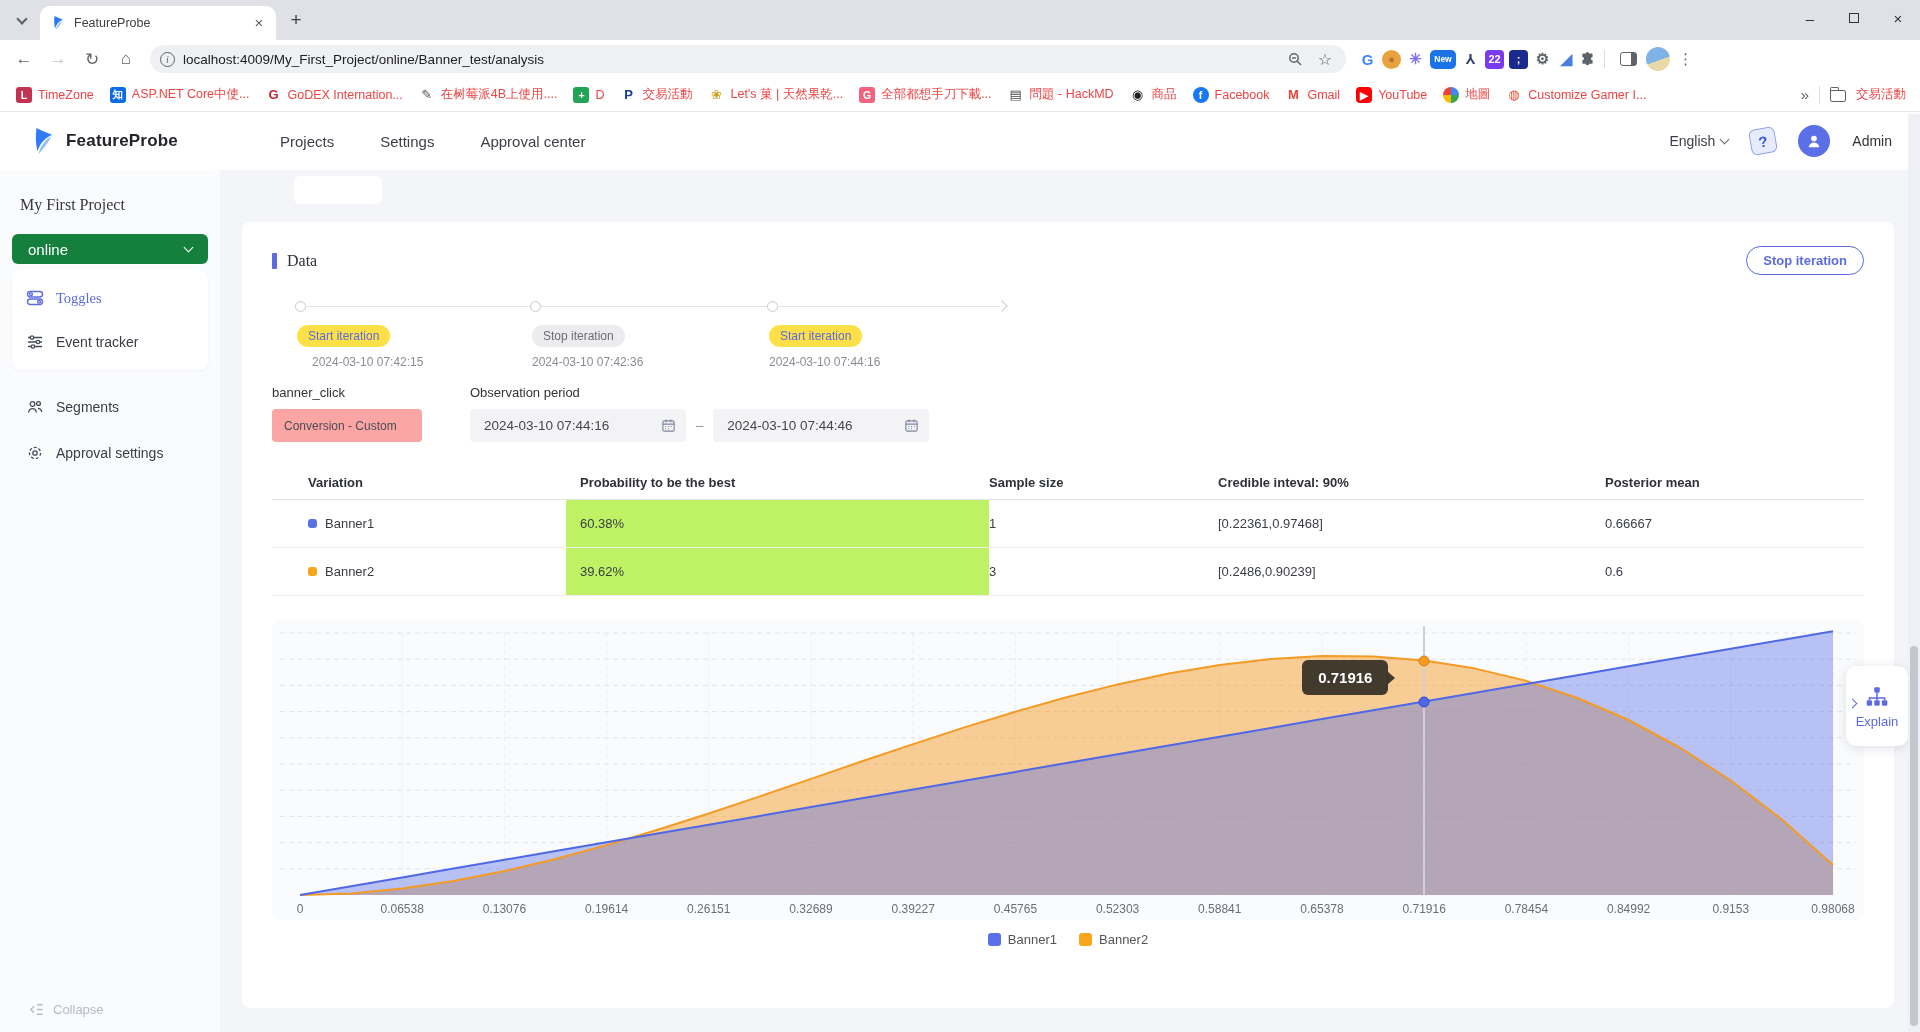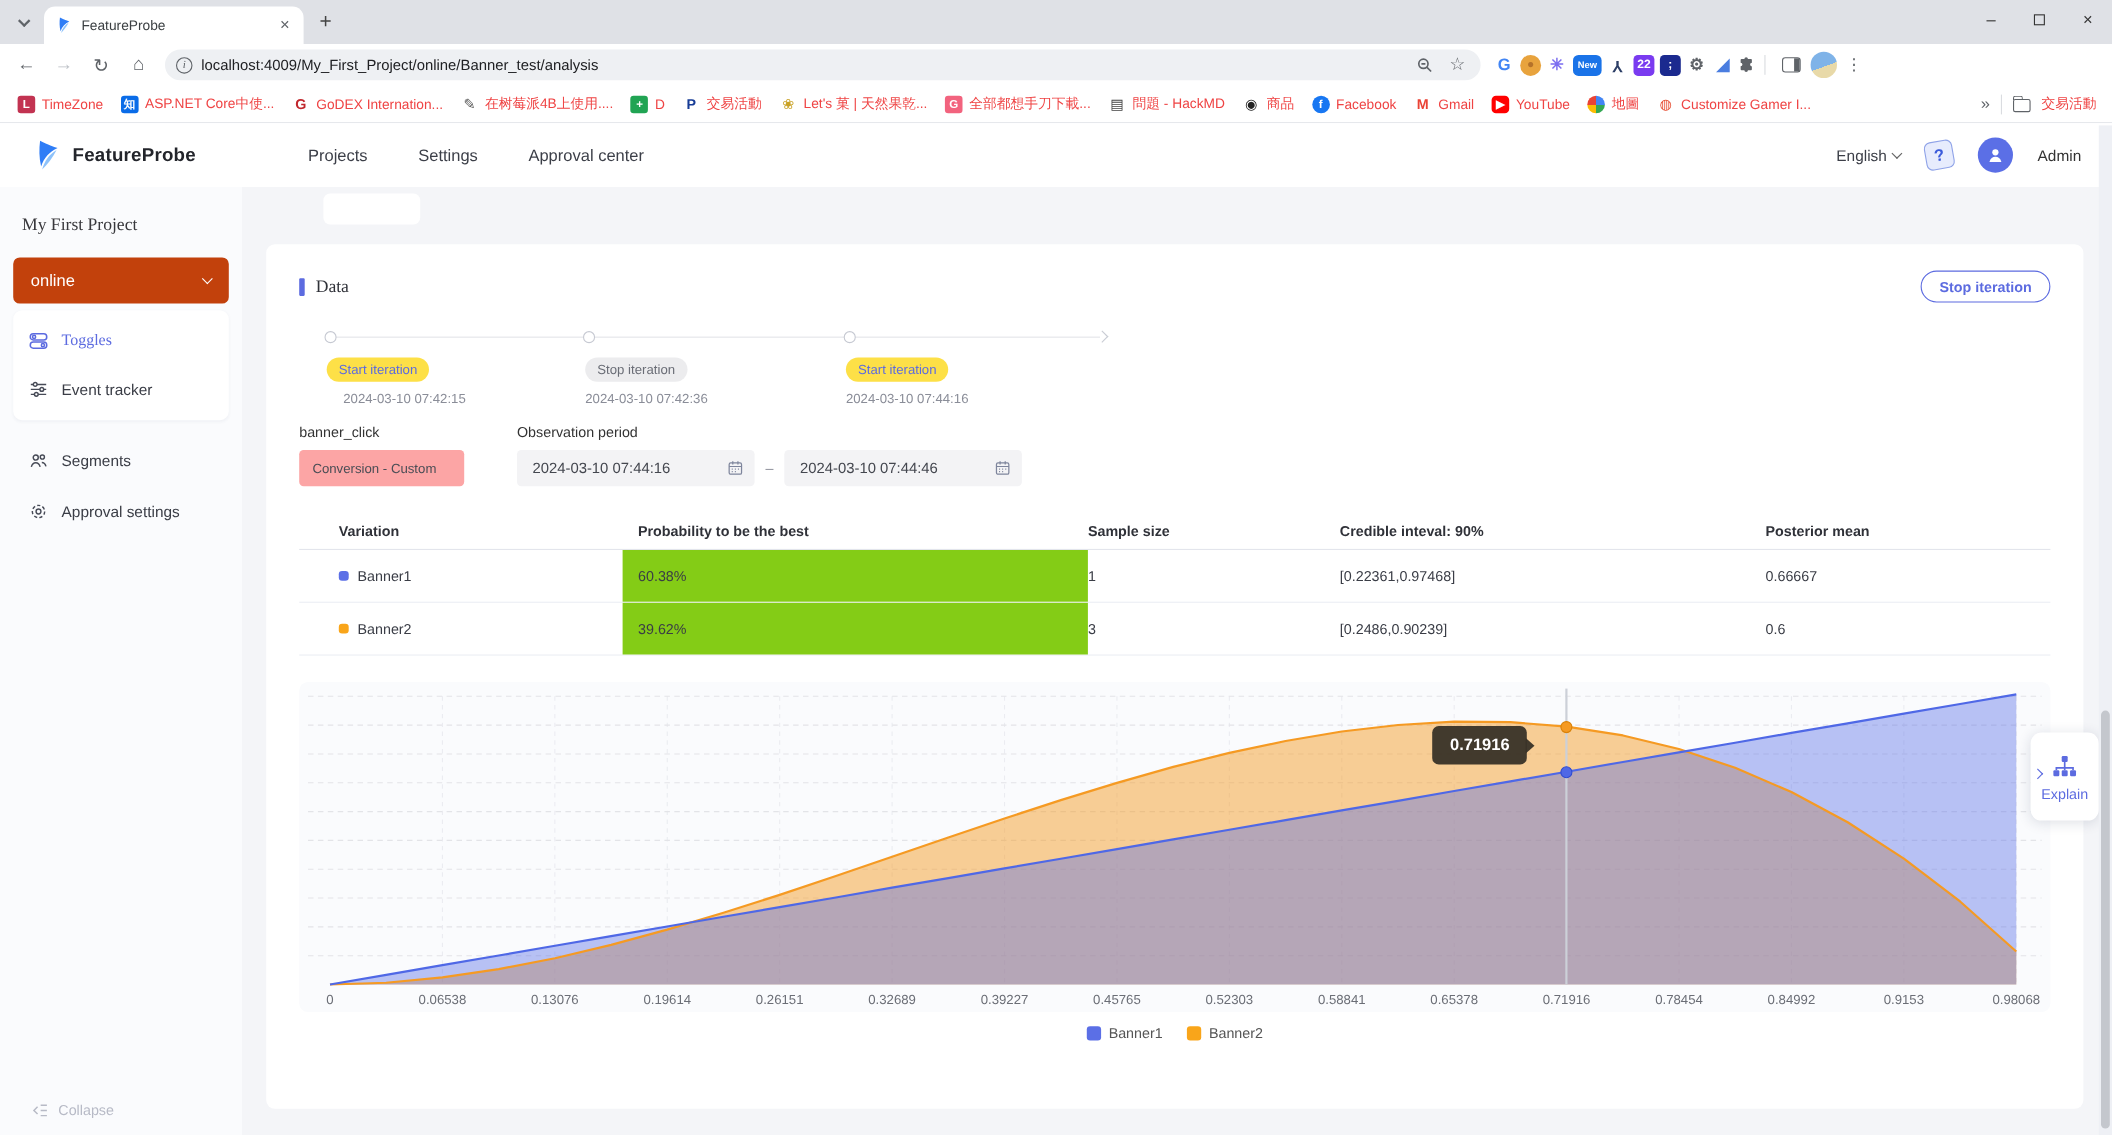--- a/index.html
+++ b/index.html
@@ -63,21 +63,21 @@
   .lang { font-size:14px; color:#3c3f48; display:flex; align-items:center; gap:6px; }
   .chev-sm { width:7px; height:7px; border-right:1.6px solid #666; border-bottom:1.6px solid #666; transform:rotate(45deg); margin-top:-3px; }
   .help-ic { width:26px; height:26px; background:#e7ecfd; border:1.5px solid #8fa3e8; border-radius:6px; transform:rotate(-10deg); display:flex; align-items:center; justify-content:center; color:#3b5bdb; font-weight:bold; font-size:15px; }
   .admin { display:flex; align-items:center; gap:8px; font-size:14px; color:#333; }
   .avatar-app { width:32px; height:32px; border-radius:50%; background:#5b6fe6; display:flex; align-items:center; justify-content:center; }
 
   
   .app-body { display:flex; height:862px; }
   .sidebar { width:220px; background:#fafbfd; position:relative; flex:0 0 220px; }
   .project-name { font-family:"Liberation Serif", serif; font-size:16px; color:#38383c; padding:26px 0 0 20px; }
-  .env-btn { margin:20px 12px 0 12px; height:42px; background:#c2410c; border-radius:6px; display:flex; align-items:center; padding:0 16px; color:#fff; font-size:15px; }
+  .env-btn { margin:20px 12px 0 12px; height:30px; background:#15803d; border-radius:6px; display:flex; align-items:center; padding:0 16px; color:#fff; font-size:15px; }
   .env-btn .chev-sm { border-color:#fff; margin-left:auto; }
   .side-card { margin:6px 12px 0 12px; background:#fff; border-radius:8px; padding:6px 0; box-shadow:0 1px 3px rgba(40,50,90,.05); }
   .side-item { display:flex; align-items:center; gap:12px; height:44px; padding:0 14px; font-size:14px; color:#3a3d46; }
   .side-item.active span.lbl { color:#5c6be0; }
   .side-item .lbl { white-space:nowrap; }
   .side-link { display:flex; align-items:center; gap:12px; height:46px; padding:0 26px; font-size:14px; color:#3a3d46; }
   .side-links { margin-top:14px; }
   .collapse { position:absolute; left:28px; bottom:14px; display:flex; align-items:center; gap:8px; font-size:13px; color:#b7bac6; }
 
   .main { flex:1; background:#f4f5f8; position:relative; }
@@ -110,21 +110,21 @@
   .date-box svg { margin-left:auto; }
   .range-sep { color:#8a8d98; font-size:13px; }
 
   
   .a-table { margin-top:24px; }
   .t-row { display:grid; grid-template-columns:294px 423px 229px 387px 1fr; align-items:center; }
   .t-head { height:34px; border-bottom:1px solid #e3e5ec; font-size:13px; color:#2f3138; font-weight:bold; }
   .t-data { height:48px; border-bottom:1px solid #eceef4; font-size:13px; color:#3a3d46; }
   .c1 { padding-left:36px; display:flex; align-items:center; gap:8px; }
   .c2 { padding-left:14px; align-self:stretch; display:flex; align-items:center; }
-  .t-data .c2 { background:#84cc16; }
+  .t-data .c2 { background:#bef264; }
   .dot { width:9px; height:9px; border-radius:3px; flex:0 0 auto; }
 
   
   .chart-box { position:relative; margin-top:24px; width:1592px; height:300px; background:#fafbfd; border-radius:8px; }
   .chart-crosshair { position:absolute; width:2px; background:#ccd0d8; top:6px; height:269px; }
   .chart-dot { position:absolute; width:11px; height:11px; border-radius:50%; transform:translate(-50%,-50%); }
   .chart-tooltip { position:absolute; background:rgba(56,49,39,.95); color:#fff; font-size:15px; font-weight:bold; padding:9px 16px; border-radius:6px; }
   .chart-tooltip::after { content:""; position:absolute; right:-7px; top:50%; transform:translateY(-50%); border-top:7px solid transparent; border-bottom:7px solid transparent; border-left:8px solid rgba(56,49,39,.95); }
   .legend { display:flex; justify-content:center; gap:22px; margin-top:12px; }
   .lg-item { display:flex; align-items:center; gap:7px; font-size:13px; color:#555; }

